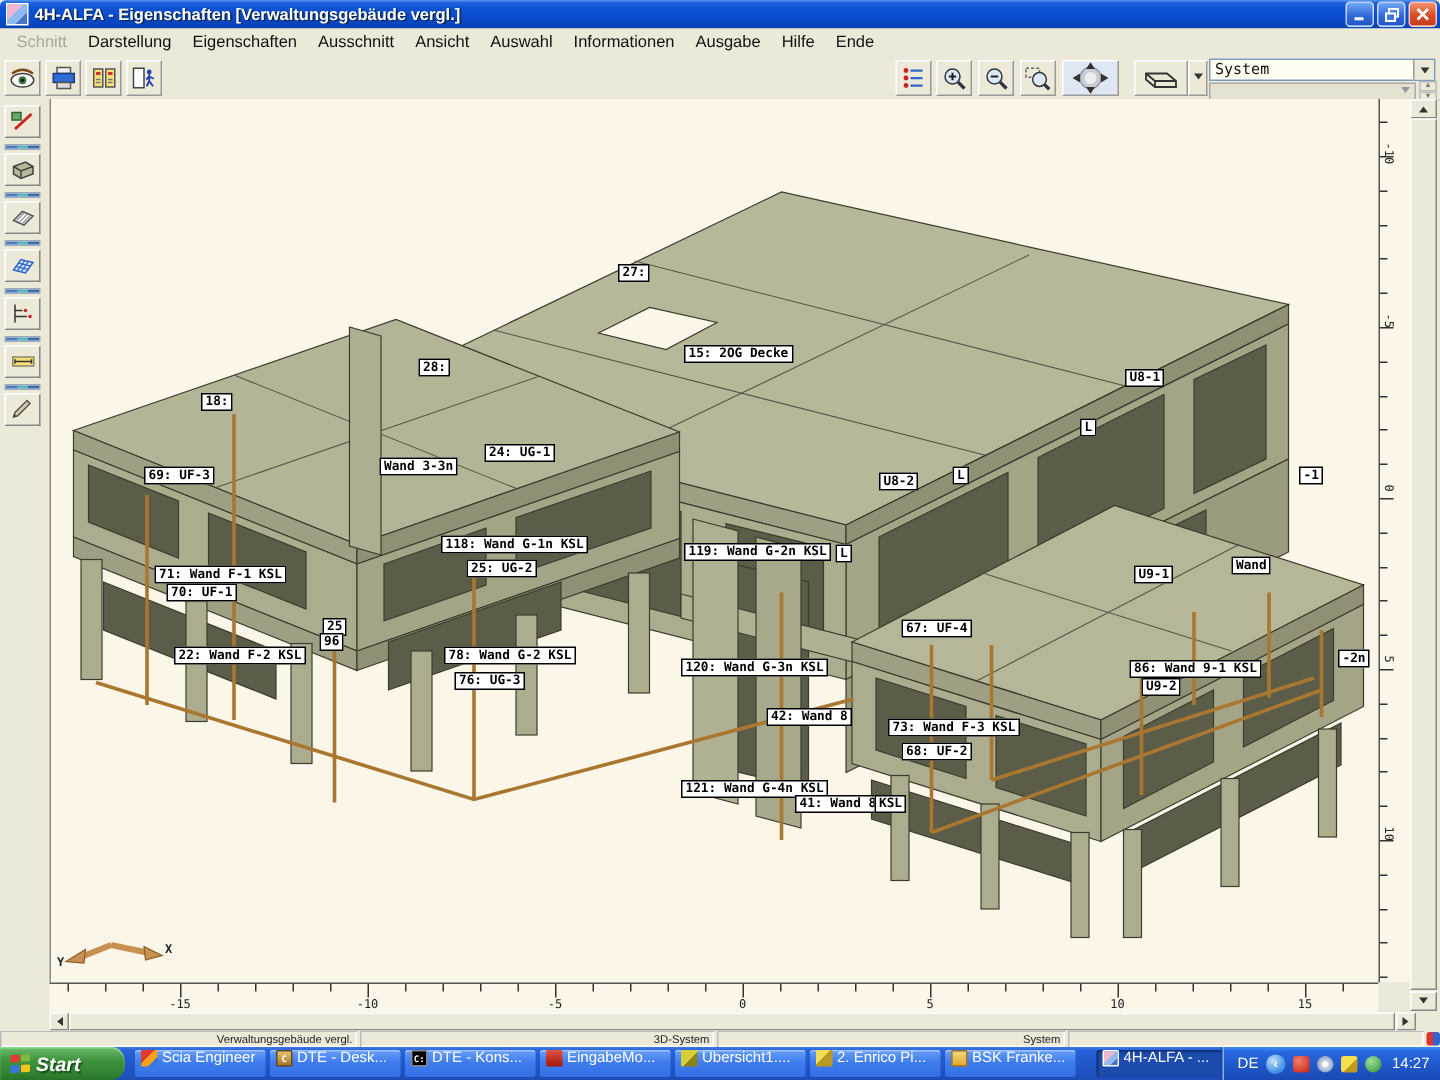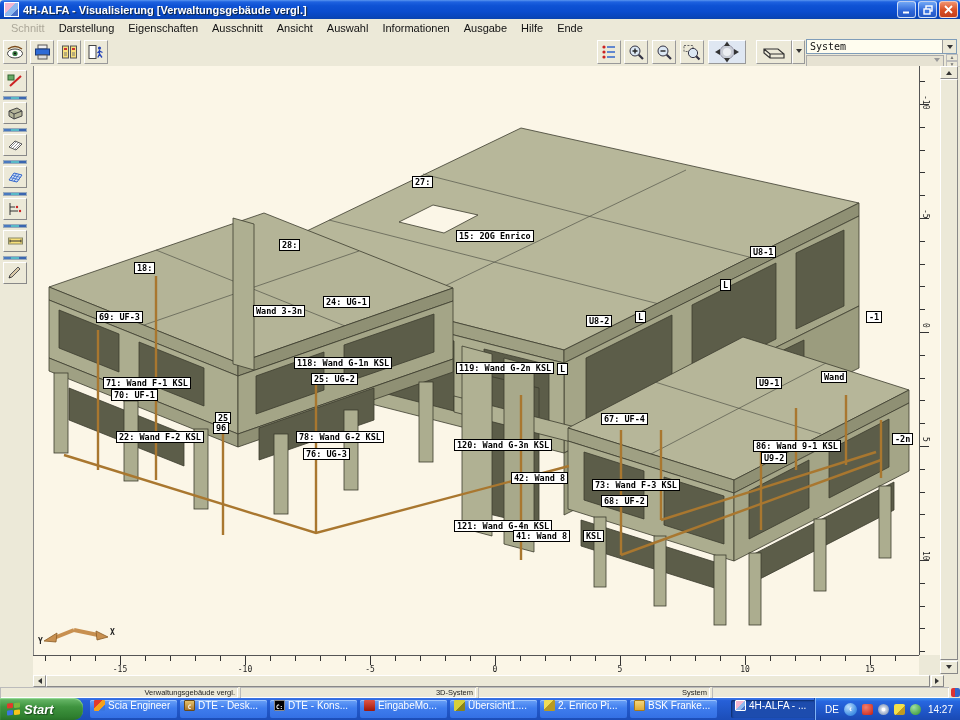--- a/index.html
+++ b/index.html
@@ -142,21 +142,21 @@
   .ti-green{background:radial-gradient(circle at 35% 30%,#9FE09F,#2E8F2E);border-radius:50%;}
   #clock{color:#fff;font-size:10px;margin-left:2px;}
 </style>
 </head>
 <body>
 
 <div id="app">
 
   <div id="titlebar">
     <div id="app-icon"></div>
-    <div id="title-text">4H-ALFA - Visualisierung [Verwaltungsgebäude vergl.]</div>
+    <div id="title-text">4H-ALFA - Eigenschaften [Verwaltungsgebäude vergl.]</div>
     <div class="winbtn blue">
       <svg width="9" height="9">
           <line x1="1" y1="7.5" x2="7" y2="7.5" stroke="#fff" stroke-width="2"></line>
         </svg>
     </div>
     <div class="winbtn blue">
       <svg width="10" height="10">
           <rect x="3" y="1" width="6" height="5" fill="none" stroke="#fff" stroke-width="1.4"></rect>
           <rect x="1" y="4" width="6" height="5" fill="#3C74DF" stroke="#fff" stroke-width="1.4"></rect>
         </svg>
@@ -425,21 +425,21 @@
         <line x1="762" y1="342" x2="762" y2="404"></line>
         <line x1="812" y1="329" x2="812" y2="399"></line>
         <line x1="847" y1="354" x2="847" y2="412"></line>
       </g>
     </svg>
 
     <div id="model-labels">
         <div class="model-label" style="left: 100px; top: 171px; margin-top: 25px;">18:</div>
         <div class="model-label" style="left: 245px; top: 173px;">28:</div>
         <div class="model-label" style="left: 378px; top: 110px;">27:</div>
-        <div class="model-label" style="left: 422px; top: 164px;">15: 2OG Enrico</div>
+        <div class="model-label" style="left: 422px; top: 164px;">15: 2OG Decke</div>
         <div class="model-label" style="left: 716px; top: 180px;">U8-1</div>
         <div class="model-label" style="left: 62px; top: 245px;">69: UF-3</div>
         <div class="model-label" style="left: 219px; top: 239px;">Wand 3-3n</div>
         <div class="model-label" style="left: 289px; top: 230px;">24: UG-1</div>
         <div class="model-label" style="left: 552px; top: 249px;">U8-2</div>
         <div class="model-label" style="left: 686px; top: 213px;">L</div>
         <div class="model-label" style="left: 601px; top: 245px;">L</div>
         <div class="model-label" style="left: 523px; top: 297px;">L</div>
         <div class="model-label" style="left: 260px; top: 291px;">118: Wand G-1n KSL</div>
         <div class="model-label" style="left: 277px; top: 307px;">25: UG-2</div>
@@ -455,21 +455,21 @@
         <div class="model-label" style="left: 567px; top: 347px;">67: UF-4</div>
         <div class="model-label" style="left: 722px; top: 311px;">U9-1</div>
         <div class="model-label" style="left: 787px; top: 305px;">Wand</div>
         <div class="model-label" style="left: 832px; top: 245px;">-1</div>
         <div class="model-label" style="left: 727px; top: 386px;">U9-2</div>
         <div class="model-label" style="left: 707px; top: 374px; margin-left: 12px;">86: Wand 9-1 KSL</div>
         <div class="model-label" style="left: 477px; top: 406px;">42: Wand 8</div>
         <div class="model-label" style="left: 558px; top: 413px; text-align: right;">73: Wand F-3 KSL</div>
         <div class="model-label" style="left: 567px; top: 429px;">68: UF-2</div>
         <div class="model-label" style="left: 420px; top: 454px;">121: Wand G-4n KSL</div>
-        <div class="model-label" style="left: 479px; top: 464px;">41: Wand 8</div>
+        <div class="model-label" style="left: 496px; top: 464px;">41: Wand 8</div>
         <div class="model-label" style="left: 549px; top: 464px;">KSL</div>
         <div class="model-label" style="left: 858px; top: 367px;">-2n</div>
       </div>
 
     <div id="axis-ind">
       <svg width="84" height="30">
         <line x1="36" y1="8" x2="16" y2="16" stroke="#C89050" stroke-width="4"></line>
         <polygon points="6,19 19,11 18,20" fill="#C89050" stroke="#8a5c24" stroke-width="0.8"></polygon>
         <line x1="36" y1="8" x2="60" y2="13" stroke="#C89050" stroke-width="4"></line>
         <polygon points="70,15 58,9 59,18" fill="#C89050" stroke="#8a5c24" stroke-width="0.8"></polygon>

